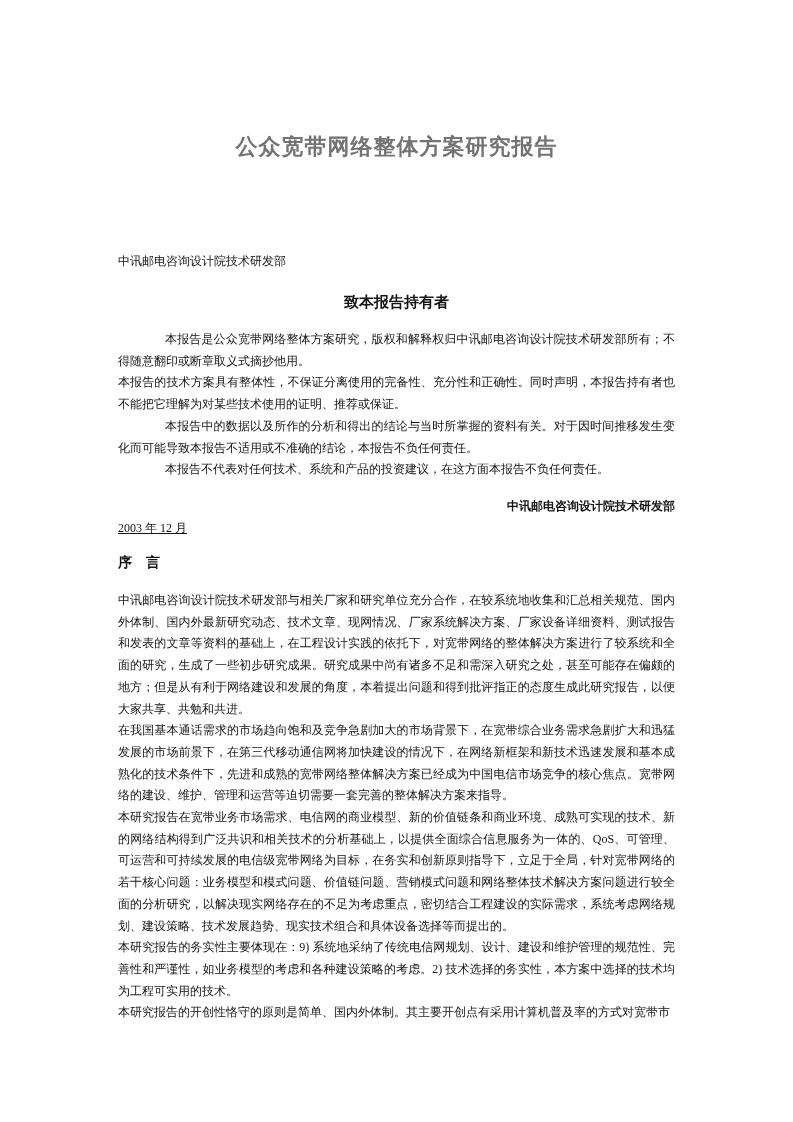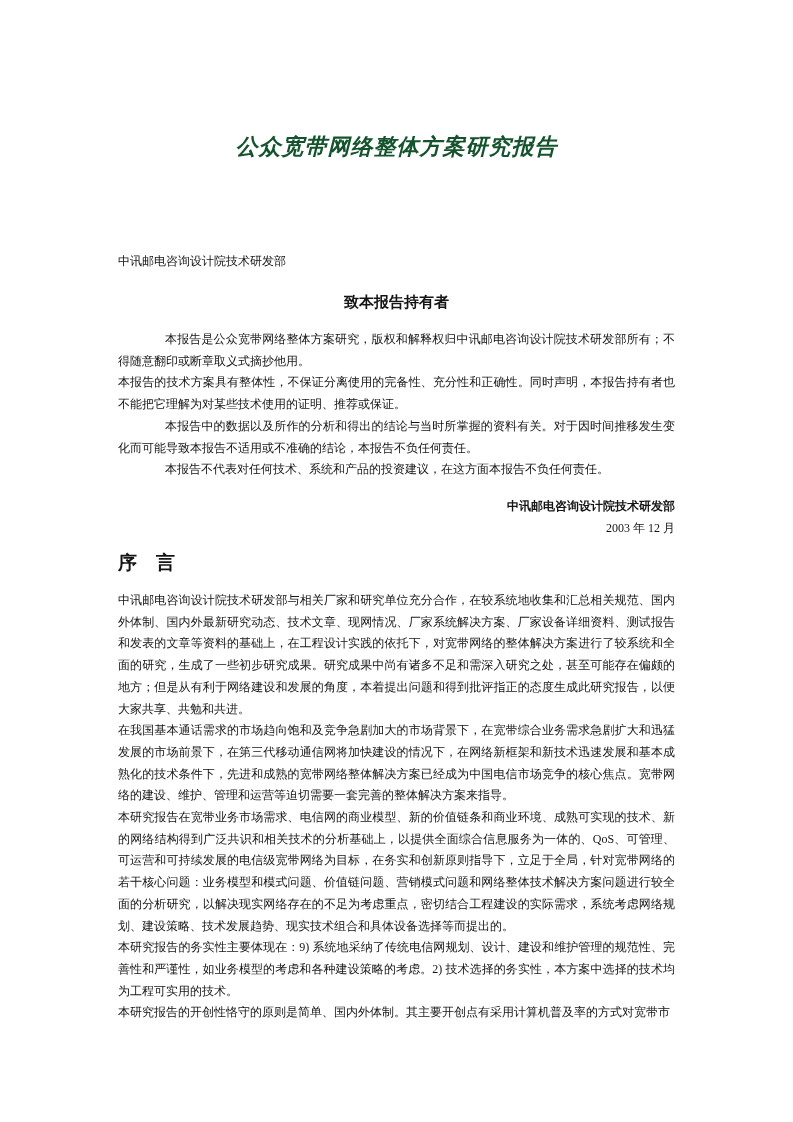--- a/index.html
+++ b/index.html
@@ -44,38 +44,38 @@
   .notice-body { top: 329px; }
   .signature-line {
     top: 496px;
     text-align: right;
     font-size: 12px;
     font-weight: bold;
     line-height: 21.7px;
   }
   .signature-date {
     top: 518px;
-    text-align: right;
     font-size: 12px;
     line-height: 21.7px;
+    text-decoration: underline;
   }
   .preface-heading {
     top: 552px;
-    font-size: 19px;
+    font-size: 14px;
     font-weight: bold;
     line-height: 22px;
   }
   .preface-body { top: 590px; }
 </style>
 </head>
 <body>
 
 <div class="page" style="background: rgb(255, 255, 255);">
 
-  <h1 class="abs report-title" style="color: #14532d; font-style: italic;">公众宽带网络整体方案研究报告</h1>
+  <h1 class="abs report-title" style="color: #737373;">公众宽带网络整体方案研究报告</h1>
 
   <div class="abs dept-line">中讯邮电咨询设计院技术研发部</div>
 
   <div class="abs body-block notice-body">
       <p class="indent">本报告是公众宽带网络整体方案研究，版权和解释权归中讯邮电咨询设计院技术研发部所有；不得随意翻印或断章取义式摘抄他用。</p>
       <p class="">本报告的技术方案具有整体性，不保证分离使用的完备性、充分性和正确性。同时声明，本报告持有者也不能把它理解为对某些技术使用的证明、推荐或保证。</p>
       <p class="indent">本报告中的数据以及所作的分析和得出的结论与当时所掌握的资料有关。对于因时间推移发生变化而可能导致本报告不适用或不准确的结论，本报告不负任何责任。</p>
       <p class="indent">本报告不代表对任何技术、系统和产品的投资建议，在这方面本报告不负任何责任。</p>
     </div>
 

